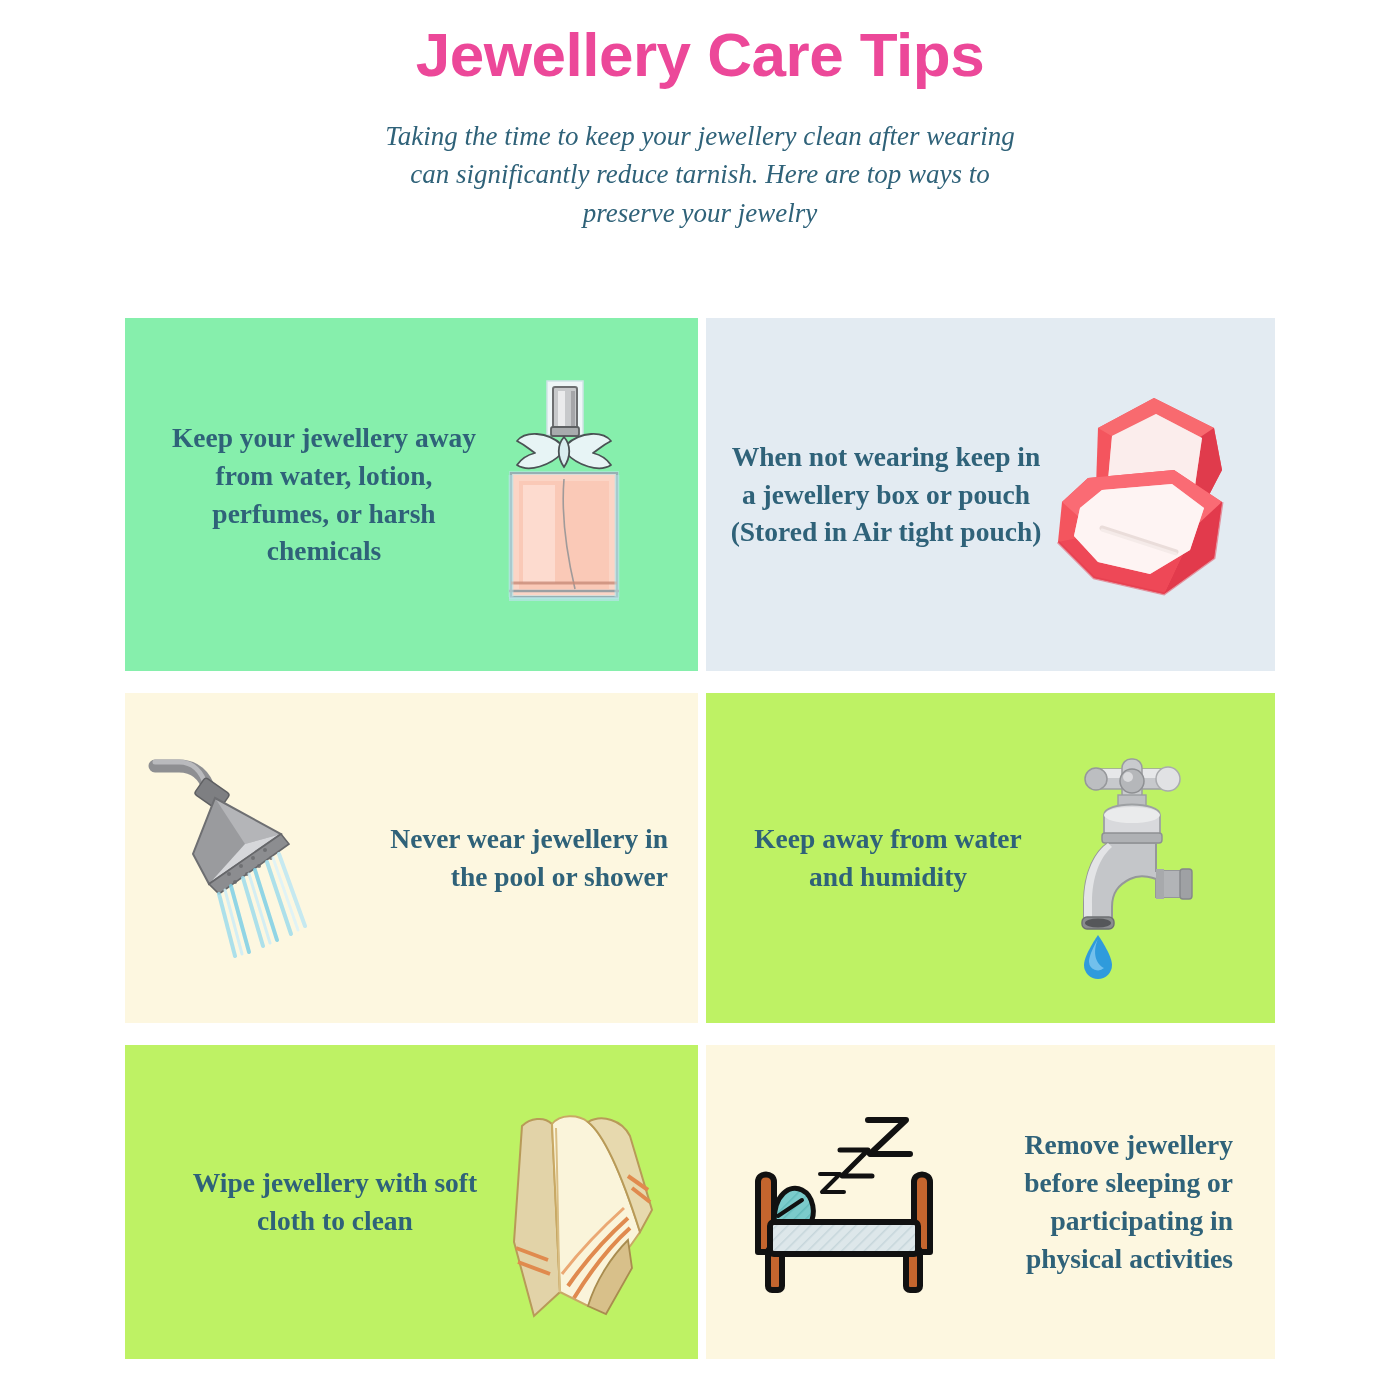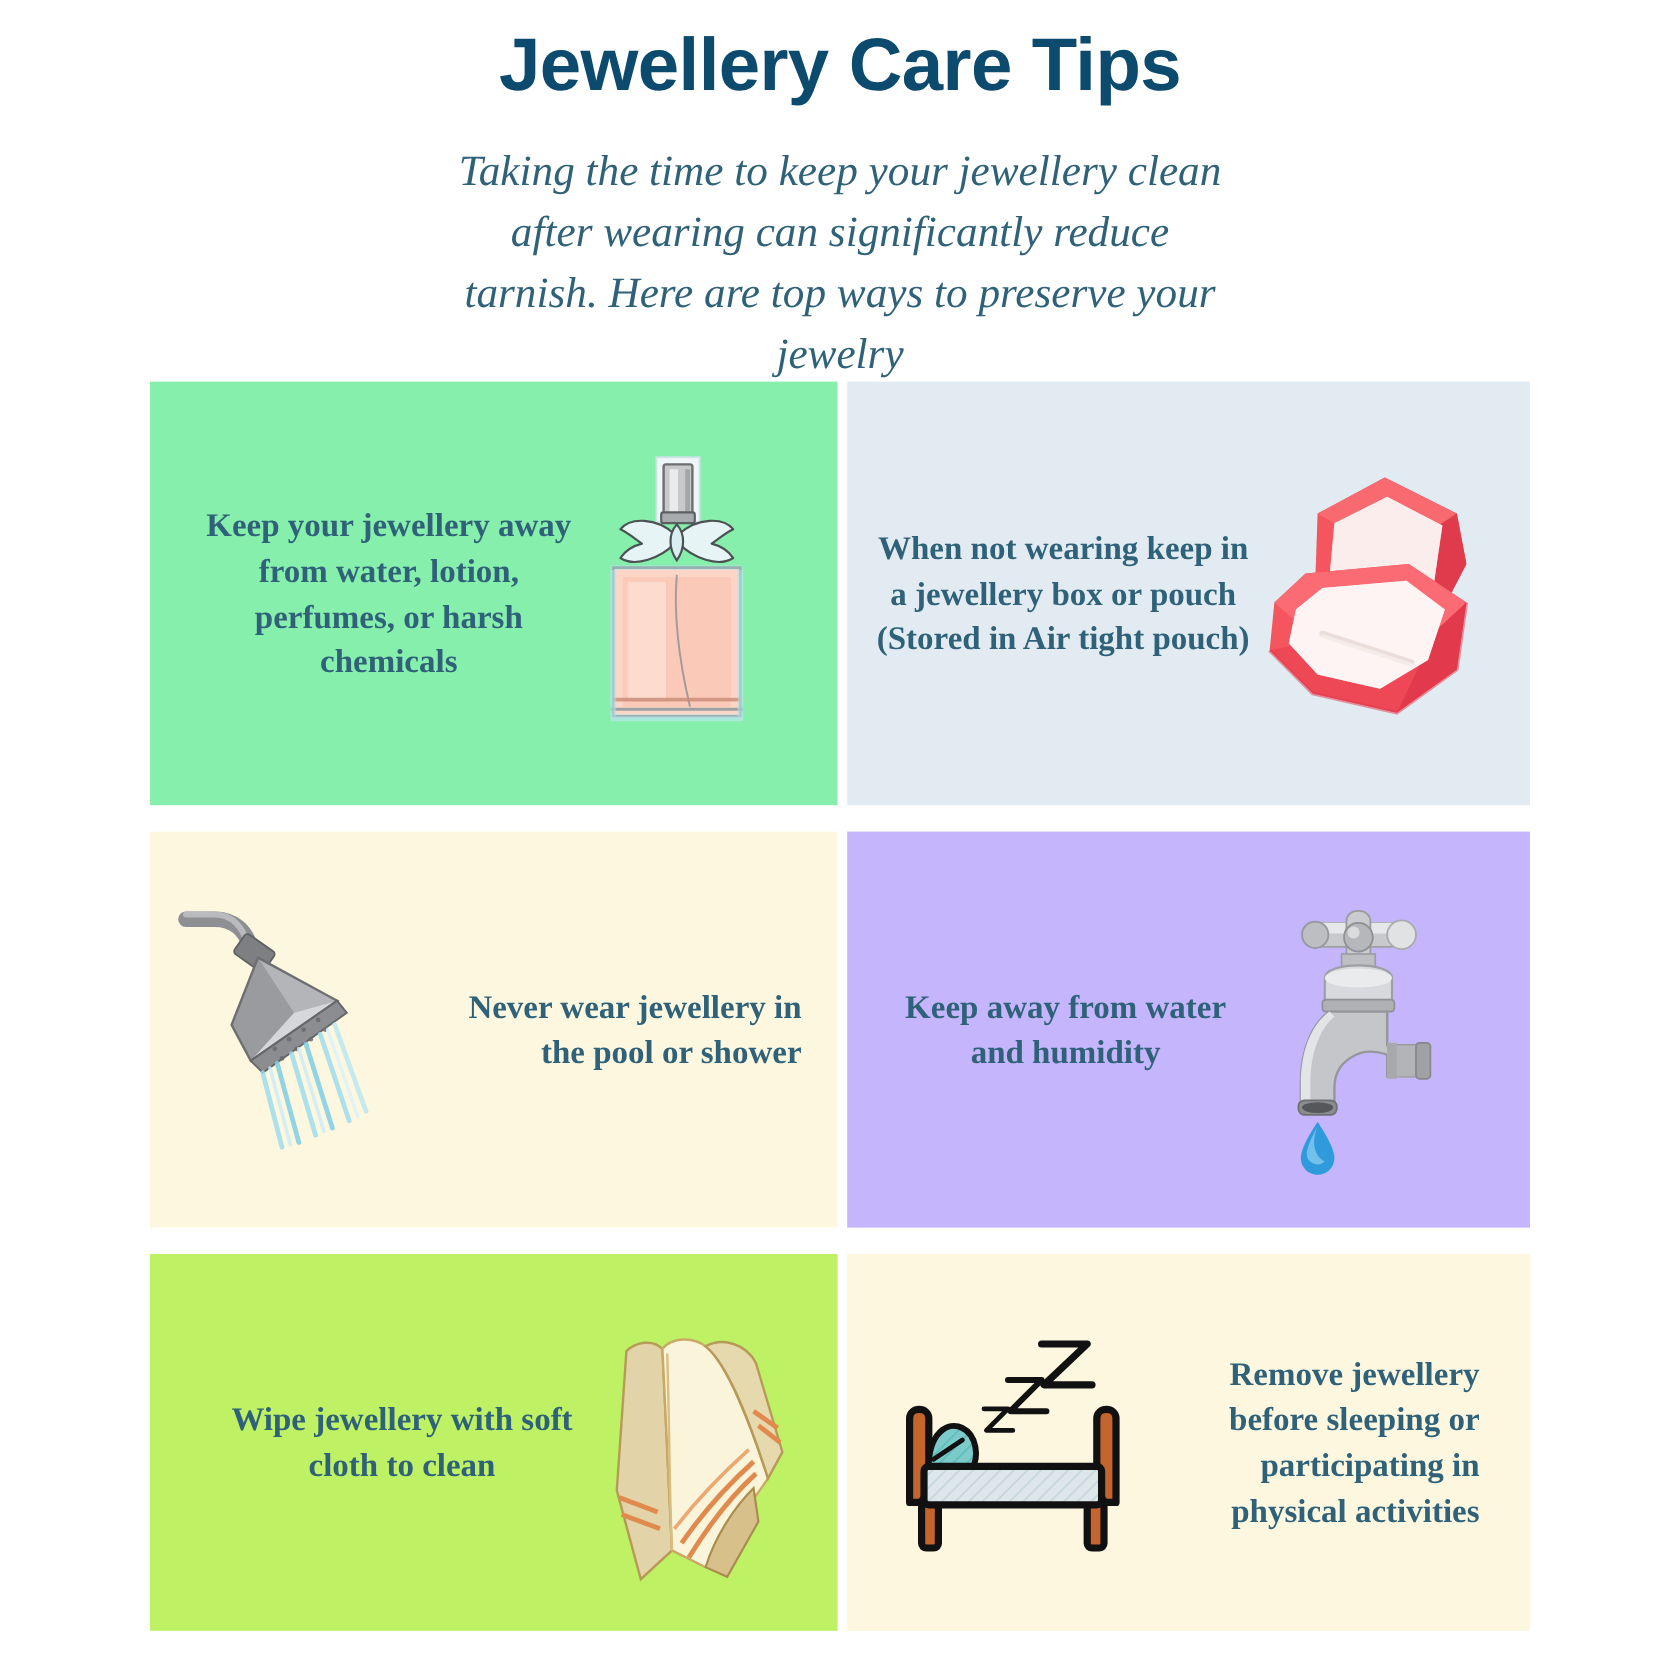--- a/index.html
+++ b/index.html
@@ -23,30 +23,30 @@
   
   .header {
     padding-top: 22px;
     text-align: center;
   }
   .page-title {
     font-family: "Liberation Sans", sans-serif;
     font-weight: bold;
     font-size: 62px;
     line-height: 1.05;
-    color: #0c4a6e;
+    color: #ec4899;
     letter-spacing: -0.5px;
     margin: 0;
   }
   .subtitle {
     margin: 30px auto 0 auto;
     width: 640px;
     font-family: "Liberation Serif", serif;
     font-style: italic;
-    font-size: 36px;
+    font-size: 27px;
     line-height: 1.42;
     color: #2F6279;
     text-align: center;
   }
 
   
   .grid {
     position: absolute;
     left: 125px;
     top: 318px;
@@ -226,21 +226,21 @@
               <line x1="76" y1="142" x2="93" y2="206" stroke="#CDEDF7" stroke-width="3"></line>
               <line x1="100" y1="126" x2="121" y2="195" stroke="#CDEDF7" stroke-width="3"></line>
               <line x1="124" y1="110" x2="149" y2="182" stroke="#DDF3F9" stroke-width="3"></line>
             </g>
           </svg>
         </div>
       </div>
       <div class="card-text" style="flex:1 1 auto;">Never wear jewellery in the pool or shower</div>
     </div>
 
-    <div class="card r2 media-right" style="background:#c4b5fd; padding-left:32px; padding-right:42px;">
+    <div class="card r2 media-right" style="background:#bef264; padding-left:32px; padding-right:42px;">
       <div class="card-text" style="flex:1 1 auto; max-width:300px; text-align:center;">Keep away from water and humidity</div>
       <div class="media">
         <div class="faucet">
           <svg viewBox="0 0 175 215" width="175" height="215">
 
             <rect x="52" y="18" width="84" height="20" rx="10" fill="#C7C9CC" stroke="#9EA0A3" stroke-width="1.5"></rect>
             <rect x="52" y="18" width="84" height="9" rx="4.5" fill="#E6E7E9"></rect>
             <circle cx="130" cy="28" r="12" fill="#E1E2E4" stroke="#A9ABAE" stroke-width="1.5"></circle>
             <circle cx="58" cy="28" r="11" fill="#BCBEC1" stroke="#96989B" stroke-width="1.5"></circle>
             <rect x="84" y="8" width="20" height="44" rx="9" fill="#C9CBCE" stroke="#9A9C9F" stroke-width="1.5"></rect>

